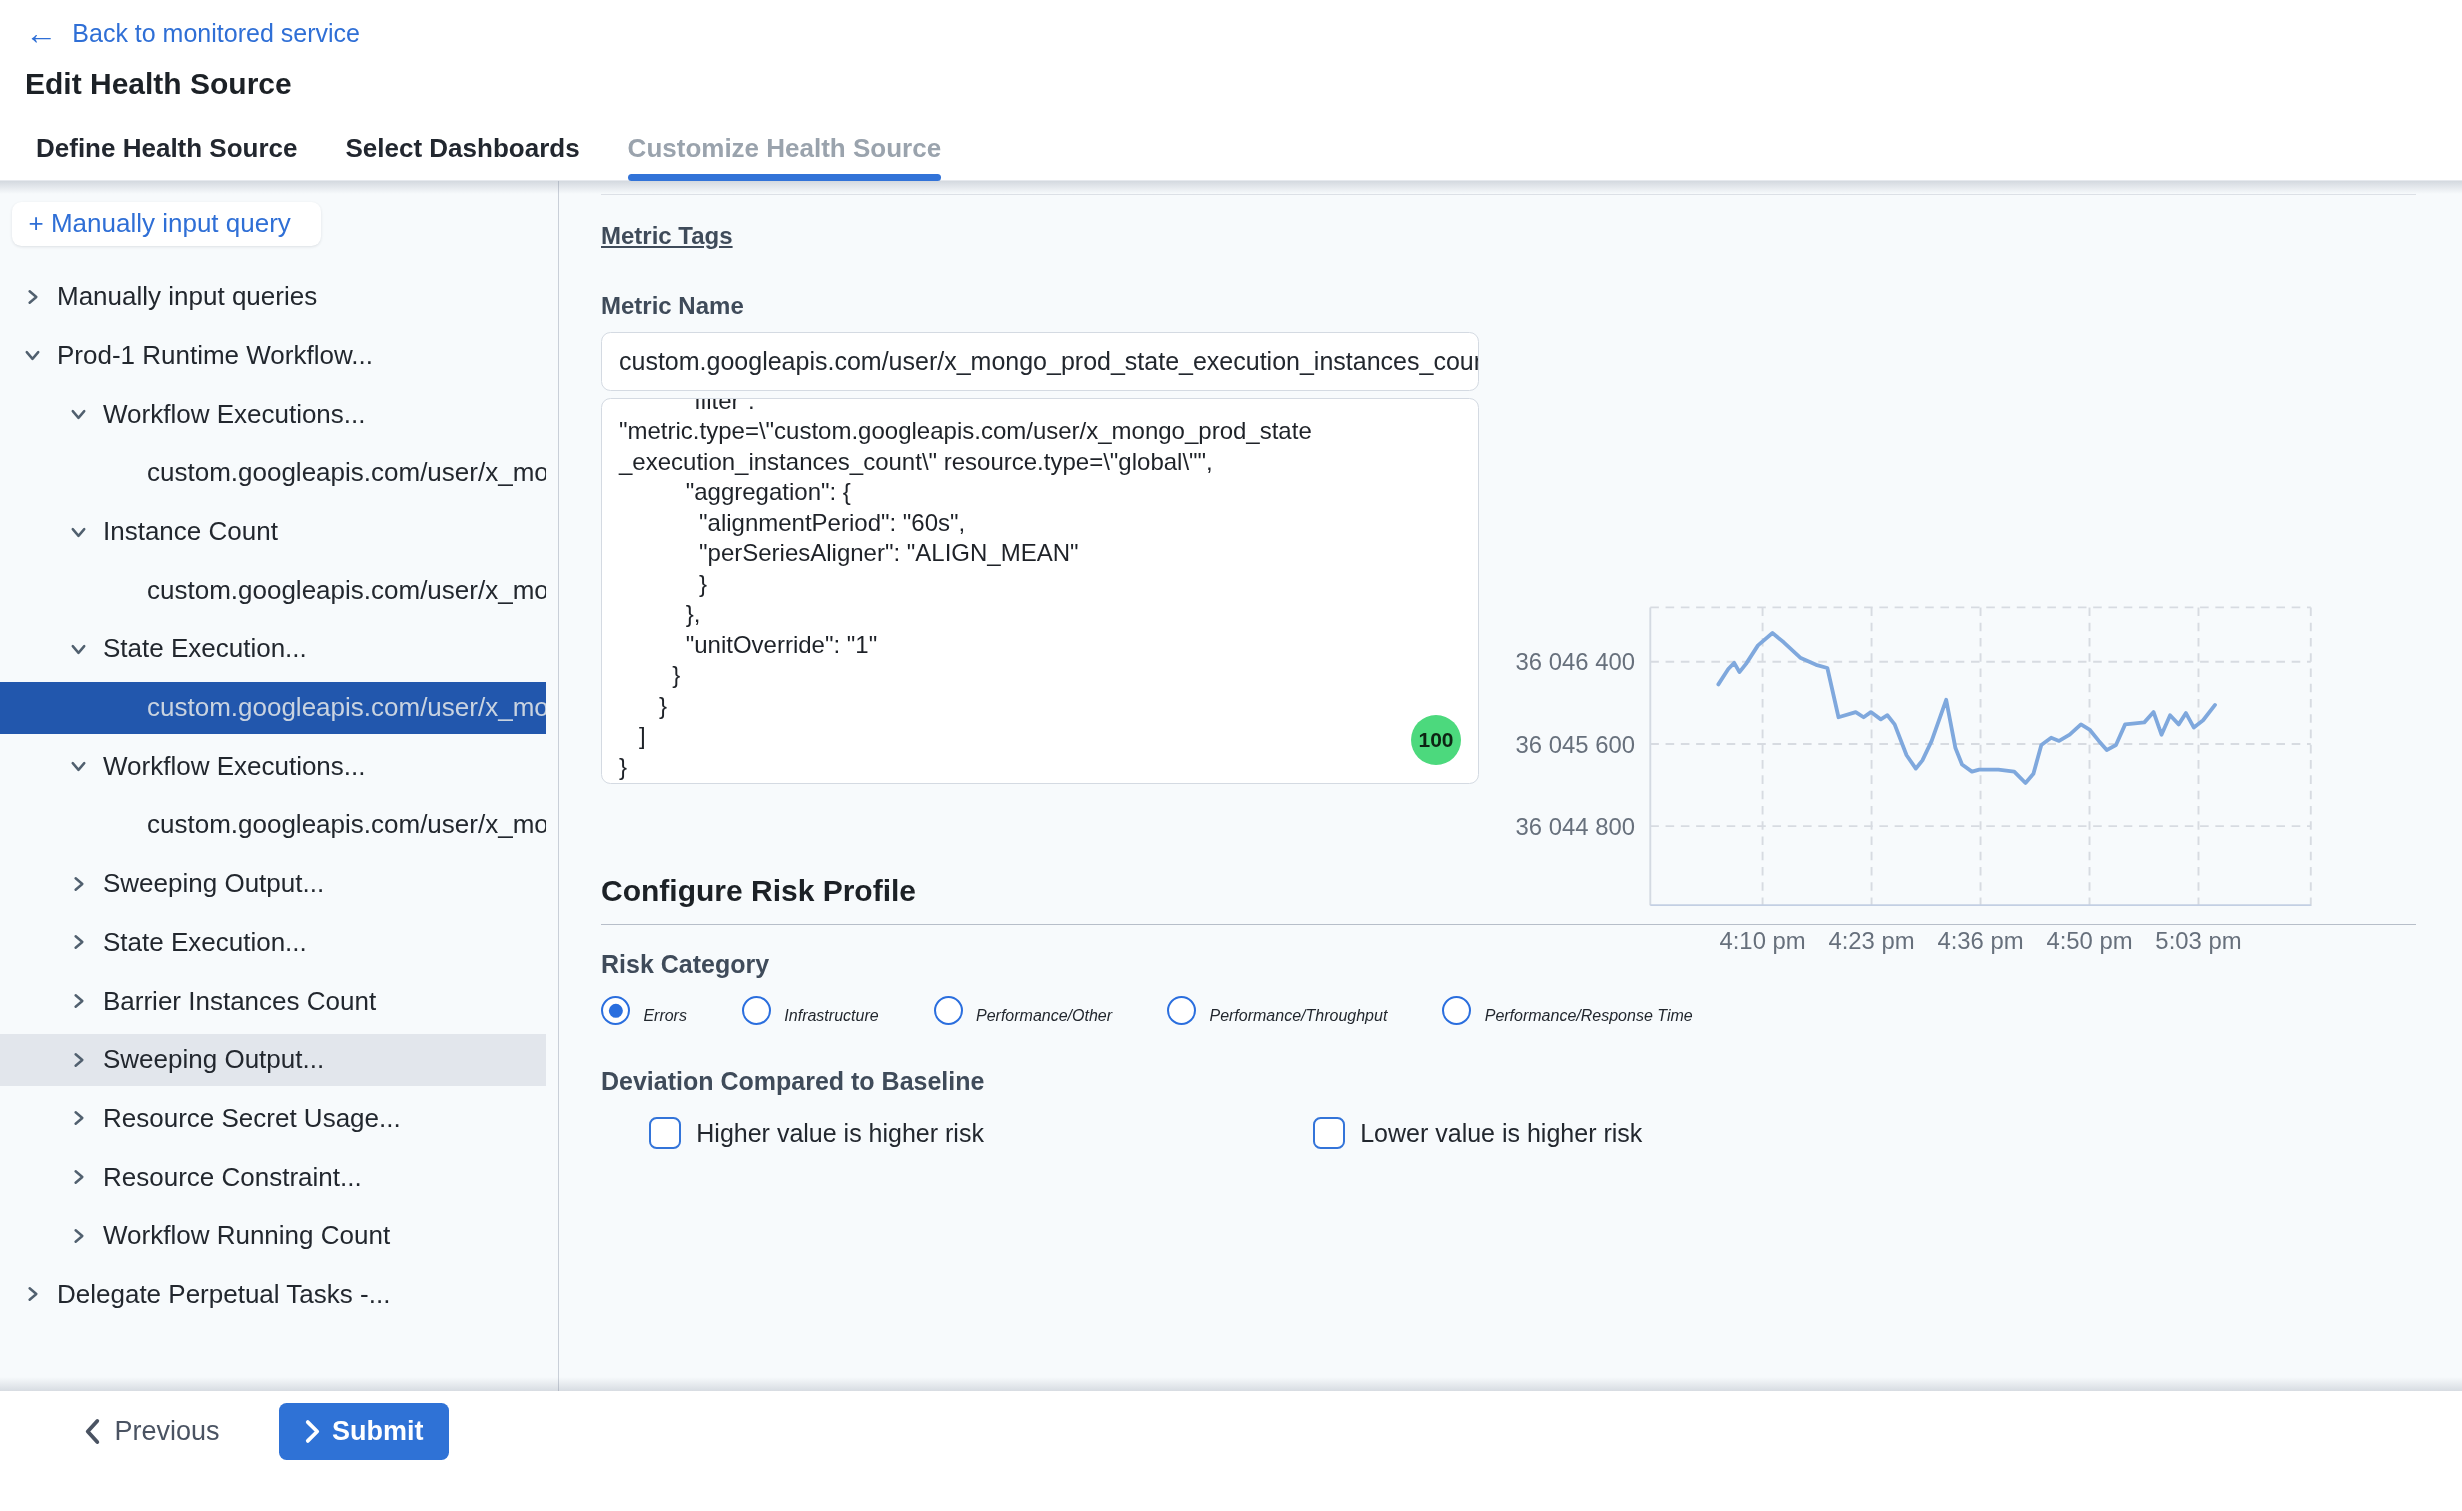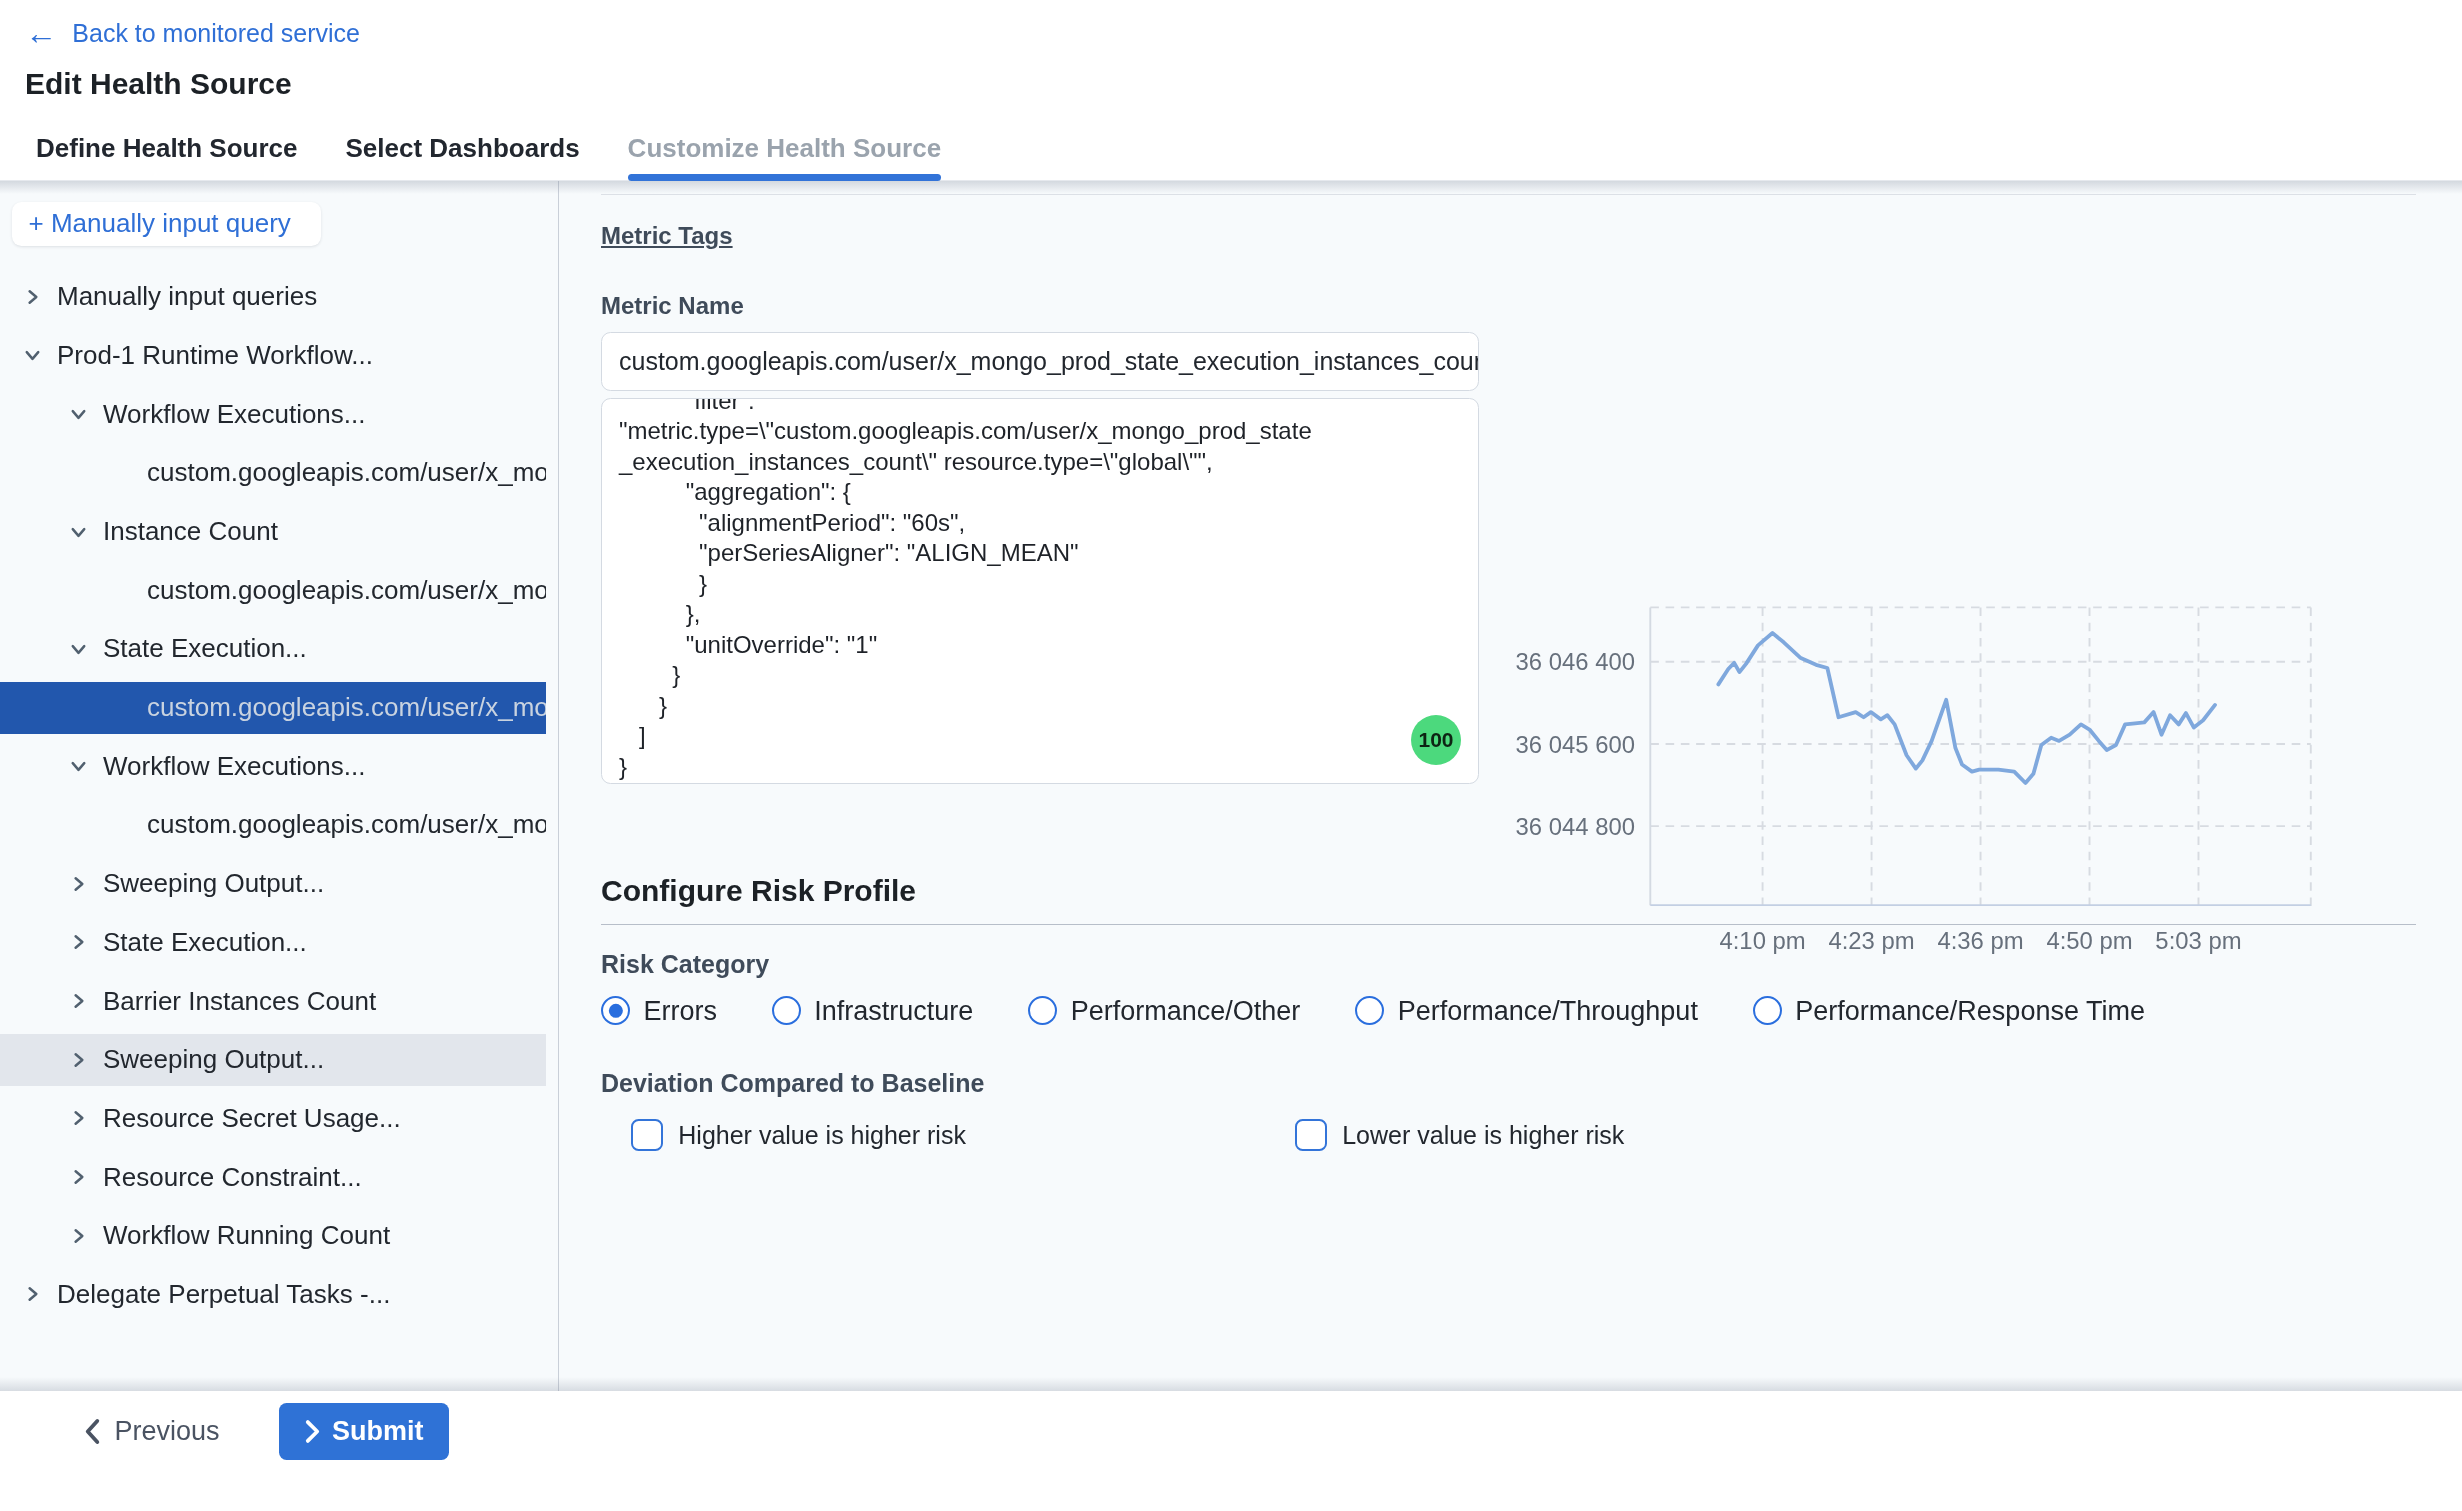--- a/index.html
+++ b/index.html
@@ -73,25 +73,25 @@
   .codebox pre { margin-top:-13.4px; padding:0 17px; font-family:"Liberation Sans","DejaVu Sans",sans-serif;
     font-size:24px; line-height:30.5px; color:#1e2228; white-space:pre; }
   .badge { position:absolute; right:17px; bottom:18px; width:50px; height:50px; border-radius:50%;
     background:#4cd97d; color:#0d2413; font-weight:700; font-size:21px;
     display:flex; align-items:center; justify-content:center; }
 
   .chart-wrap { position:absolute; left:930px; top:391px; width:859px; height:401px; }
 
   .risk-heading { margin-top:90px; }
   .radio-row { margin-top:17px; display:flex; align-items:center; gap:55px; margin-left:42px; }
-  .radio-opt { display:flex; align-items:flex-start; gap:13.4px; cursor:pointer; font-size:27px; color:#22272e; }
+  .radio-opt { display:flex; align-items:flex-end; gap:13.4px; cursor:pointer; font-size:16px; color:#22272e;font-style:italic; }
   .radio { width:29px; height:29px; border-radius:50%; border:2.9px solid #2a6ede; background:#fff; position:relative; flex:none; }
   .radio.sel::after { content:""; position:absolute; left:50%; top:50%; transform:translate(-50%,-50%);
     width:14.3px; height:14.3px; border-radius:50%; background:#2a6ede; }
-  .cbx-row { margin-top:21px; display:flex; align-items:center; margin-left:72px; gap:0; }
+  .cbx-row { margin-top:21px; display:flex; align-items:center; margin-left:90px; gap:0; }
   .cbx-opt { display:flex; align-items:center; gap:15.3px; cursor:pointer; font-size:25px; color:#22272e; }
   .cbx-opt + .cbx-opt { margin-left:329px; }
   .cbx { width:32px; height:32px; border:2.9px solid #3374d9; border-radius:7.6px; background:#fff; flex:none; }
 
   
   .footer { height:82px; background:#fff; display:flex; align-items:center; padding-left:82px; }
   .prev-btn { display:flex; align-items:center; gap:11.5px; color:#4a5362; font-size:27px; cursor:pointer; }
   .submit-btn { margin-left:59px; height:57px; padding:0 25px; background:#2f72d6; border:none; border-radius:7.6px;
     color:#fff; font-size:27px; font-weight:600; display:flex; align-items:center; gap:11.5px; cursor:pointer;
     font-family:"Liberation Sans","DejaVu Sans",sans-serif; }

